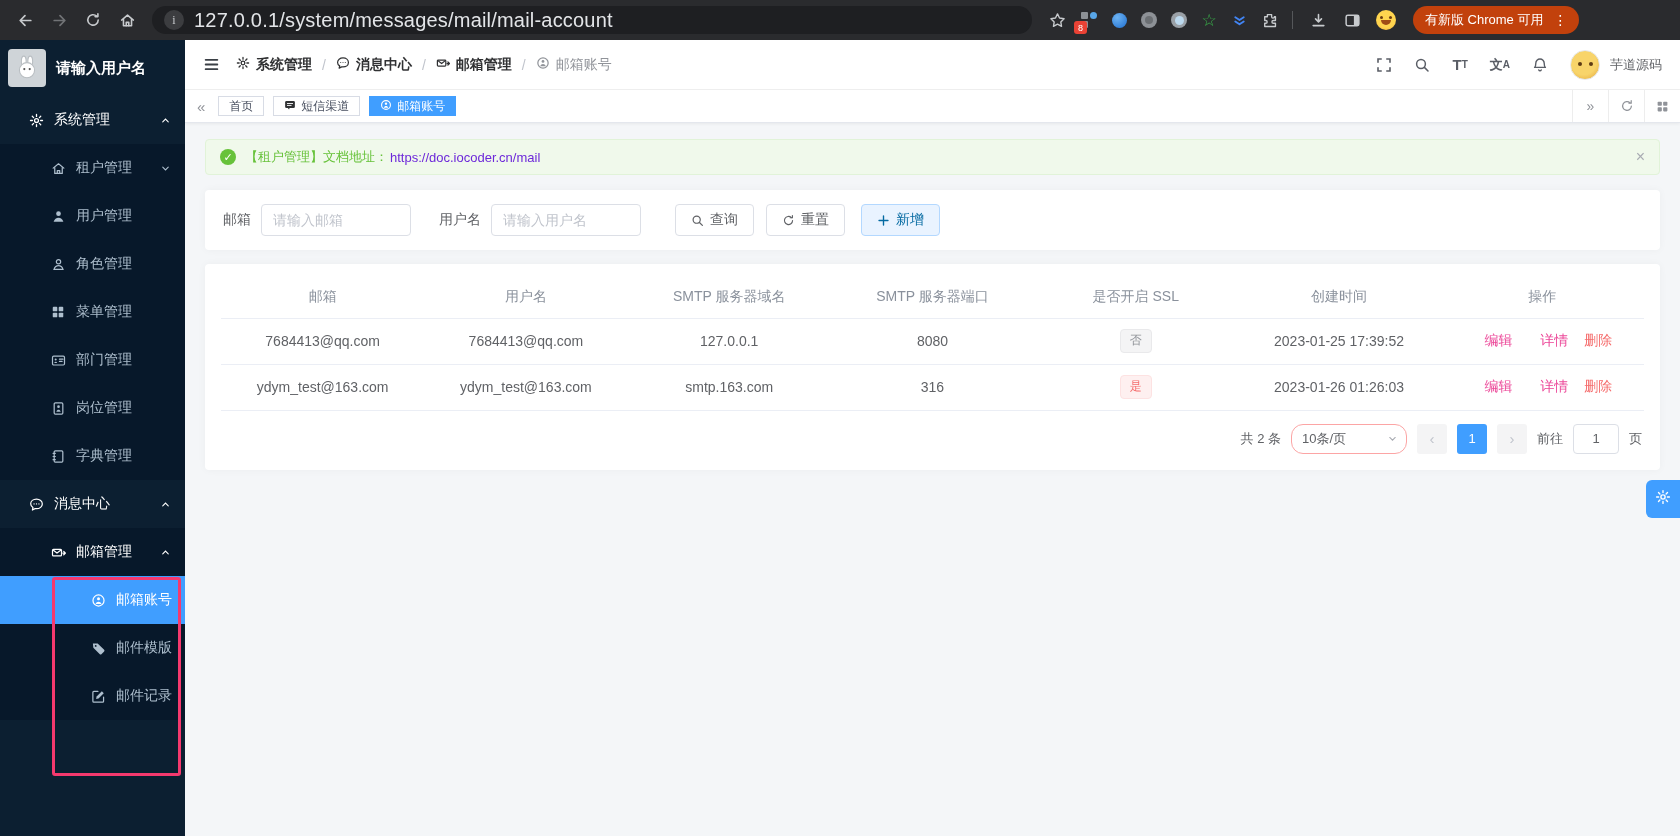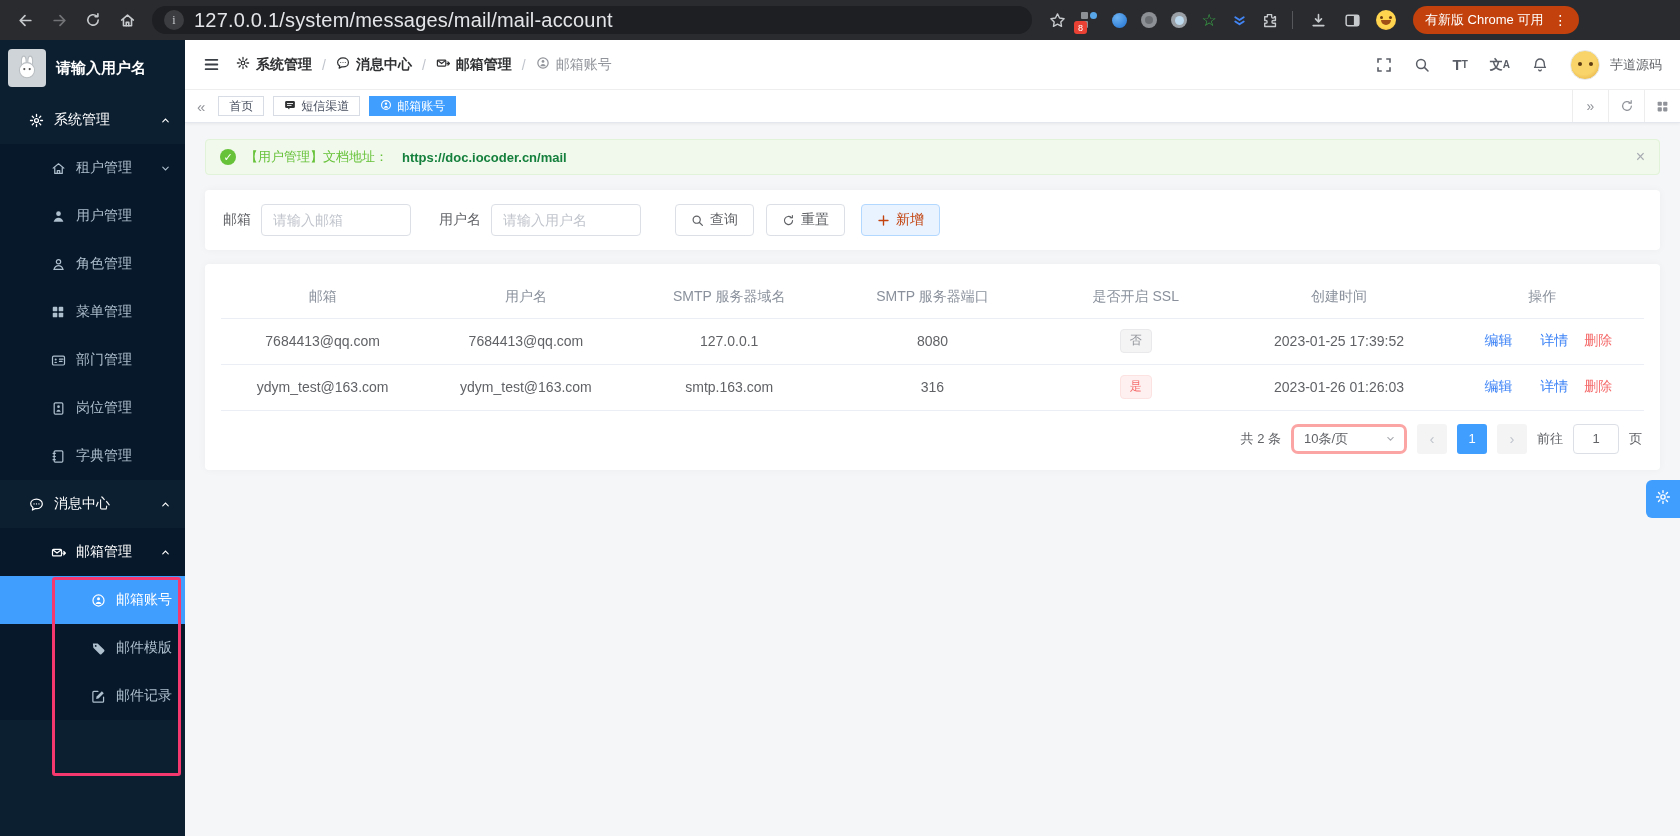--- a/index.html
+++ b/index.html
@@ -62,44 +62,44 @@
   .tab.active { background:#409eff; border-color:#409eff; color:#fff; }
   .tab-ctrls { position:absolute; right:0; top:0; bottom:0; display:flex; }
   .tab-ctrl { width:36px; border-left:1px solid #ededed; display:flex; align-items:center; justify-content:center; color:#909399; font-size:14px; }
 
   
   .content { flex:1; background:#f4f6f8; padding:16px 20px; overflow:hidden; }
 
   .alert { height:36px; background:#f0f9eb; border:1px solid #e1f3d8; border-radius:4px; display:flex; align-items:center; padding:0 14px; font-size:13px; }
   .alert-check { width:16px; height:16px; border-radius:50%; background:#67c23a; color:#fff; font-size:11px; display:flex; align-items:center; justify-content:center; margin-right:9px; flex:0 0 auto; }
   .alert-text { color:#67c23a; }
-  .alert-link { color:#15803d; margin-left:14px; text-decoration:none;font-weight:bold; }
+  .alert-link { color:#6d28d9; margin-left:2px; text-decoration:none; }
   .alert-close { margin-left:auto; color:#a8abb2; font-size:16px; cursor:pointer; }
 
   .card { background:#fff; border-radius:4px; box-shadow:0 0 8px rgba(0,0,0,.04); }
   .search-card { margin-top:15px; padding:14px 18px; display:flex; align-items:center; font-size:14px; color:#606266; }
   .f-label { margin-right:10px; font-weight:500; white-space:nowrap; }
   .f-input { width:150px; height:32px; border:1px solid #dcdfe6; border-radius:4px; padding:0 11px; font-size:14px; color:#606266; outline:none; background:#fff; }
   .f-input::placeholder { color:#c0c4cc; }
   .gap24 { width:28px; } .gap32 { width:34px; } .gap12 { width:12px; } .gap16 { width:16px; }
   .btn { height:32px; border:1px solid #dcdfe6; background:#fff; border-radius:4px; color:#606266; font-size:14px; display:inline-flex; align-items:center; gap:6px; padding:0 15px; cursor:pointer; }
-  .btn-add { background:#e9f3ff; border-color:#b3d8ff; color:#c2410c; }
+  .btn-add { background:#e9f3ff; border-color:#b3d8ff; color:#0369a1; }
 
   .table-card { margin-top:14px; padding:12px 16px 4px; }
   table { width:100%; border-collapse:collapse; table-layout:fixed; }
   th { color:#8a919c; font-weight:500; font-size:14px; height:42px; border-bottom:1px solid #ebeef5; text-align:center; }
   td { color:#606266; font-size:14px; height:46px; border-bottom:1px solid #ebeef5; text-align:center; }
   .tag { display:inline-block; padding:4px 9px; font-size:12px; border-radius:4px; line-height:1.1; }
   .tag-info { background:#f4f4f5; border:1px solid #e9e9eb; color:#909399; }
   .tag-danger { background:#fef0f0; border:1px solid #fde2e2; color:#f56c6c; }
   .op-link { margin:0 6px; cursor:pointer; font-size:14px; }
-  .op-blue { color:#3b82f6;margin-left:18px; } .op-red { color:#f56c6c; }
+  .op-blue { color:#ec4899;margin-left:18px; } .op-red { color:#f56c6c; }
 
   .pager { display:flex; justify-content:flex-end; align-items:center; gap:10px; padding:13px 2px 12px; font-size:13px; color:#606266; }
-  .psel { width:116px; height:30px; border:3px solid #fca5a5; border-radius:7px; display:flex; align-items:center; padding:0 8px 0 10px; color:#606266; position:relative; cursor:pointer; }
+  .psel { width:116px; height:30px; border:1px solid #fca5a5; border-radius:12px; display:flex; align-items:center; padding:0 8px 0 10px; color:#606266; position:relative; cursor:pointer; }
   .psel .dd { margin-left:auto; color:#a8abb2; display:flex; }
   .pbtn { width:30px; height:30px; border-radius:3px; background:#f4f4f5; color:#c0c4cc; display:flex; align-items:center; justify-content:center; font-size:15px; cursor:pointer; }
   .pcur { width:30px; height:30px; border-radius:3px; background:#409eff; color:#fff; display:flex; align-items:center; justify-content:center; font-size:13px; }
   .goto-input { width:46px; height:30px; border:1px solid #dcdfe6; border-radius:4px; text-align:center; font-size:13px; color:#606266; outline:none; }
 
   .float-gear { position:fixed; right:0; top:480px; width:34px; height:38px; background:#409eff; border-radius:6px 0 0 6px; display:flex; align-items:center; justify-content:center; color:#fff; cursor:pointer; z-index:10; }
 
   svg { flex:0 0 auto; }
 </style>
 </head>
@@ -478,21 +478,21 @@
               <rect x="8.8" y="8.8" width="5.2" height="5.2" rx="1"></rect>
             </svg>
           </span>
       </div>
     </div>
 
     <div class="content">
 
       <div class="alert">
         <span class="alert-check">✓</span>
-        <span class="alert-text">【用户管理】文档地址：</span>
+        <span class="alert-text">【租户管理】文档地址：</span>
         <a class="alert-link">https://doc.iocoder.cn/mail</a>
         <span class="alert-close">×</span>
       </div>
 
       <div class="card search-card">
         <span class="f-label">邮箱</span>
         <input class="f-input" placeholder="请输入邮箱" style="">
         <span class="gap24"></span>
         <span class="f-label">用户名</span>
         <input class="f-input" placeholder="请输入用户名" style="">

